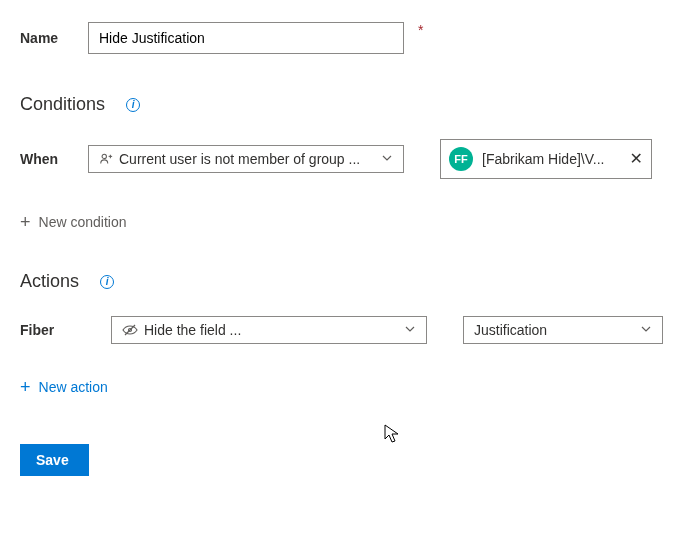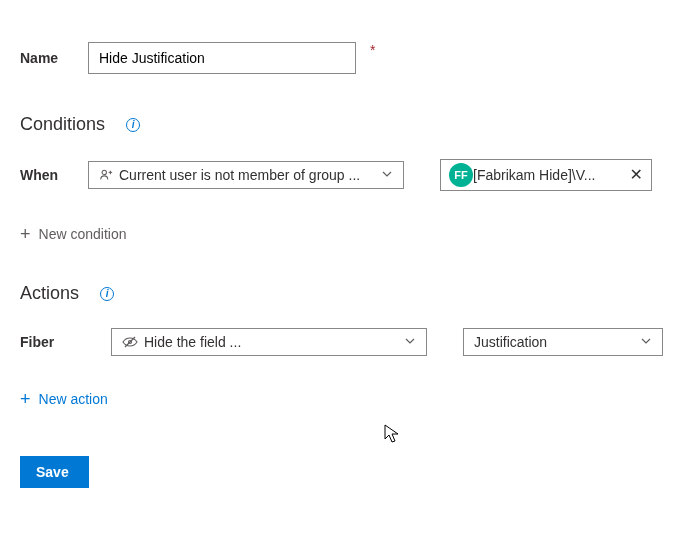--- a/index.html
+++ b/index.html
@@ -22,21 +22,21 @@
   .label-col {
     width: 56px;
     font-size: 14px;
     font-weight: 600;
     color: #323130;
   }
   .field {
     position: relative;
   }
   .text-input {
-    width: 268px;
+    width: 316px;
     height: 32px;
     border: 1px solid #8a8886;
     padding: 0 10px;
     font-size: 14px;
     font-family: inherit;
     outline: none;
   }
   .required-star {
     color: #a4262c;
     font-size: 14px;
@@ -86,26 +86,26 @@
     white-space: nowrap;
     overflow: hidden;
     text-overflow: ellipsis;
   }
   .chevron {
     color: #605e5c;
     flex-shrink: 0;
     margin-left: 6px;
   }
   .chip {
-    height: 32px;
+    height: 40px;
     border: 1px solid #8a8886;
     display: flex;
     align-items: center;
     padding: 0 8px;
-    gap: 0;
+    gap: 9px;
     width: 212px;
     margin-left: 24px;
   }
   .persona {
     width: 24px;
     height: 24px;
     border-radius: 50%;
     background: #00b294;
     color: #fff;
     display: inline-flex;
@@ -170,21 +170,21 @@
     top: 424px;
     pointer-events: none;
   }
 </style>
 </head>
 <body>
 
 
 
 
-<div class="row" style="margin-top:22px">
+<div class="row" style="margin-top:2px">
   <div class="label-col">Name</div>
   <div class="field">
     <input type="text" class="text-input" value="Hide Justification" style="">
   </div>
   <span class="required-star">*</span>
 </div>
 
 
 <div class="section-title">
   <span>Conditions</span>

